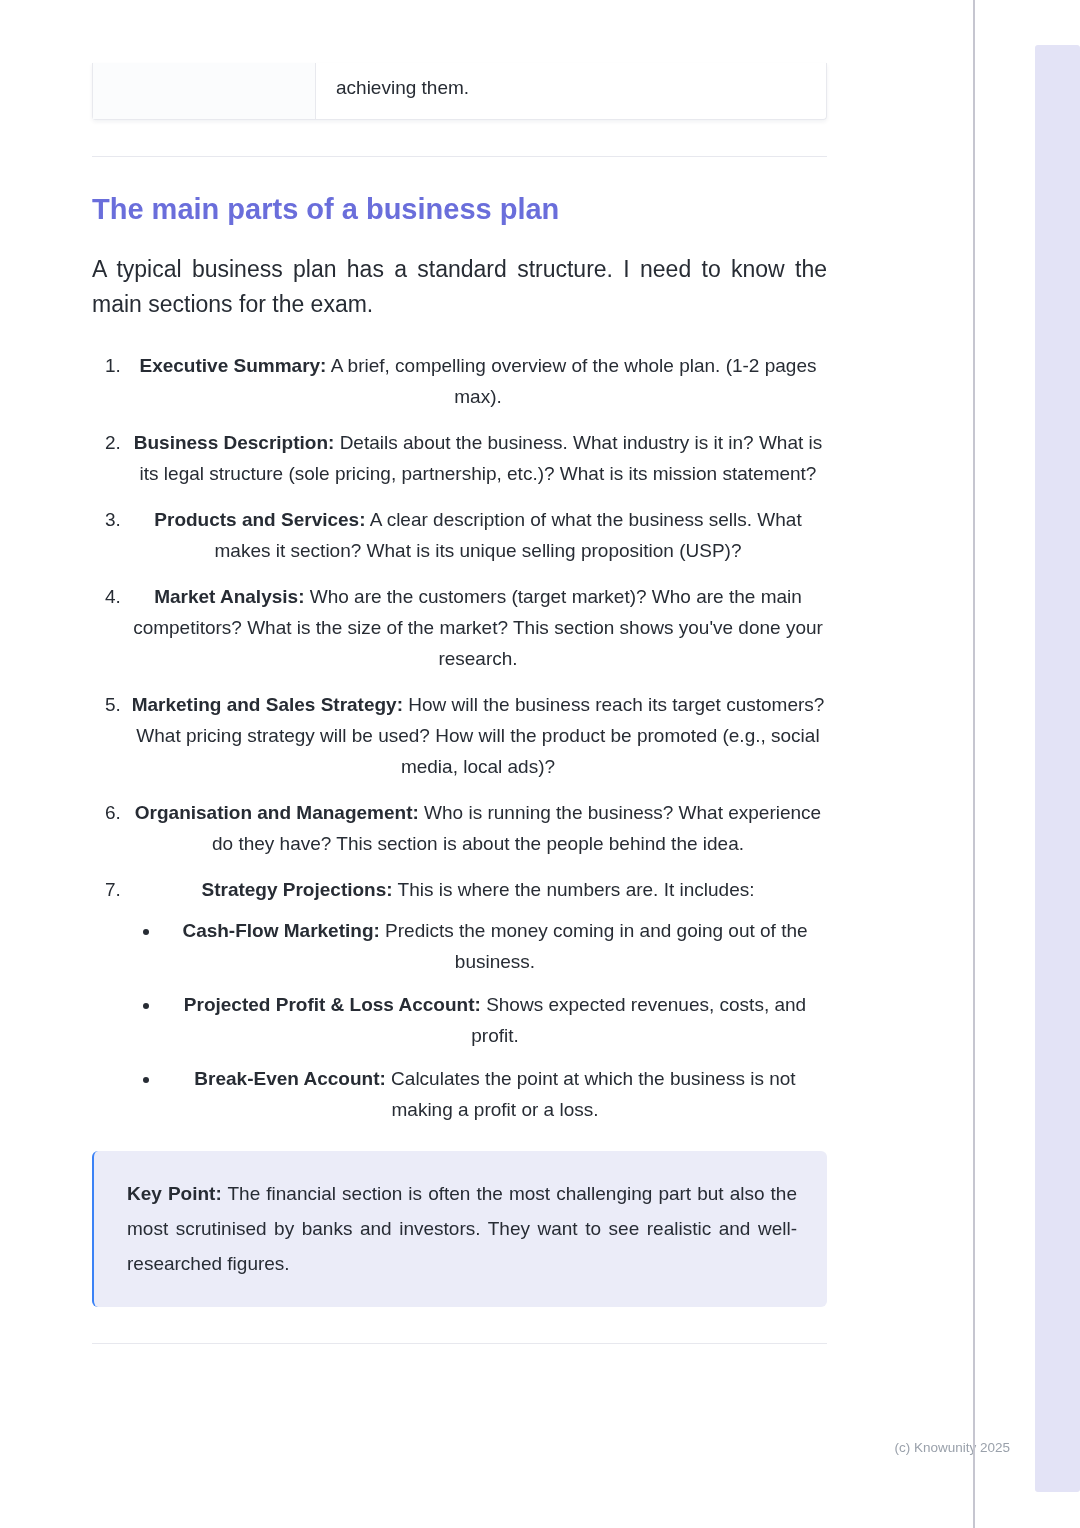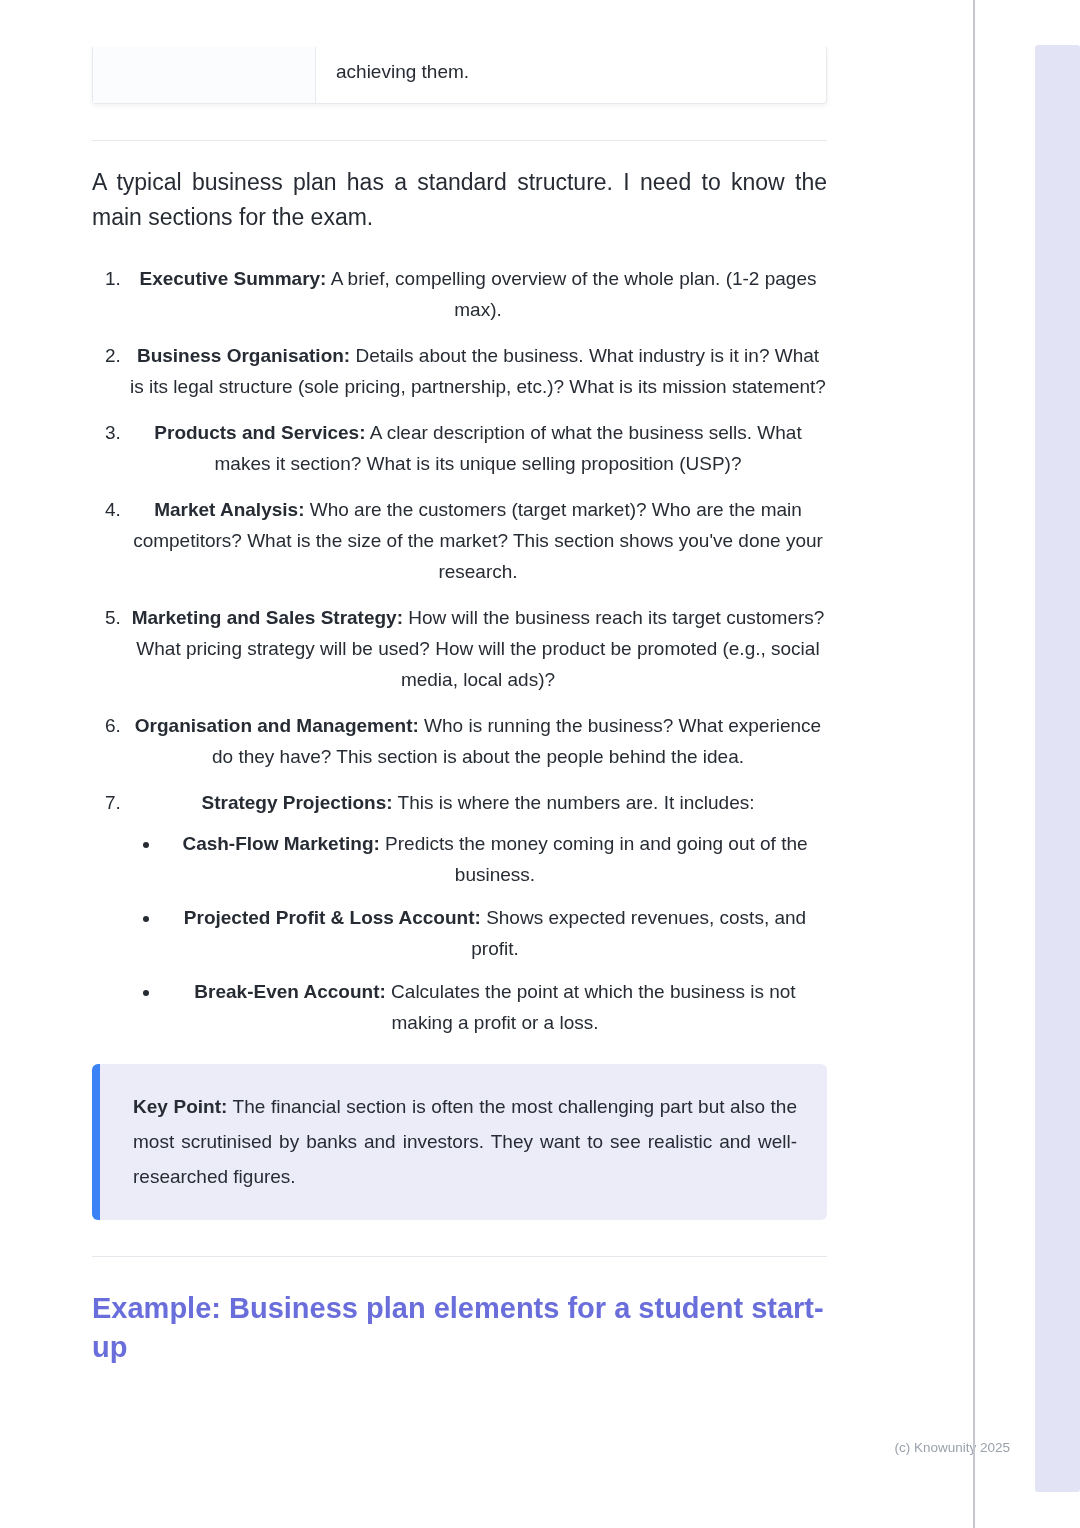--- a/index.html
+++ b/index.html
@@ -11,21 +11,21 @@
     width: 1080px;
     height: 1528px;
     position: relative;
     overflow: hidden;
     font-family: "Liberation Sans", sans-serif;
     color: #272c34;
   }
   .content {
     position: absolute;
     left: 92px;
-    top: 0;
+    top: 16px;
     width: 735px;
   }
   
   .table-fragment {
     display: flex;
     margin-top: 47px;
     border: 1px solid #e8e9ee;
     border-top: none;
     border-radius: 0 0 4px 4px;
     box-shadow: 0 2px 4px rgba(25,30,60,0.06);
@@ -77,21 +77,21 @@
     list-style: disc;
   }
   ul.sub-list > li {
     margin-bottom: 12px;
     padding-left: 2px;
   }
   strong { font-weight: bold; }
   .callout {
     margin-top: 26px;
     background: #ebecf8;
-    border-left: 8px solid #3b82f6;
+    border-left: 2px solid #3b82f6;
     border-radius: 6px;
     padding: 25px 30px 26px 33px;
     font-size: 19px;
     line-height: 35px;
     text-align: justify;
   }
   .callout p { margin: 0; }
   h1.example-title {
     margin: 32px 0 0 0;
     font-size: 29px;
@@ -132,29 +132,30 @@
 
   <div class="table-fragment">
     <div class="cell-left"></div>
     <div class="cell-right">
       <span>achieving them.</span>
     </div>
   </div>
 
   <hr class="divider">
 
+  <h1 class="section-title">The main parts of a business plan</h1>
 
   <p class="intro">A typical business plan has a standard structure. I need to know the main sections for the exam.</p>
 
   <ol class="plan-list">
     <li>
       <strong>Executive Summary:</strong> <span>A brief, compelling overview of the whole plan. (1-2 pages max).</span>
     </li>
     <li>
-      <strong>Business Organisation:</strong> <span>Details about the business. What industry is it in? What is its legal structure (sole pricing, partnership, etc.)? What is its mission statement?</span>
+      <strong>Business Description:</strong> <span>Details about the business. What industry is it in? What is its legal structure (sole pricing, partnership, etc.)? What is its mission statement?</span>
     </li>
     <li>
       <strong>Products and Services:</strong> <span>A clear description of what the business sells. What makes it section? What is its unique selling proposition (USP)?</span>
     </li>
     <li>
       <strong>Market Analysis:</strong> <span>Who are the customers (target market)? Who are the main competitors? What is the size of the market? This section shows you've done your research.</span>
     </li>
     <li>
       <strong>Marketing and Sales Strategy:</strong> <span>How will the business reach its target customers? What pricing strategy will be used? How will the product be promoted (e.g., social media, local ads)?</span>
     </li>
@@ -178,20 +179,19 @@
   </ol>
 
   <div class="callout">
     <p>
       <strong>Key Point:</strong> <span>The financial section is often the most challenging part but also the most scrutinised by banks and investors. They want to see realistic and well-researched figures.</span>
     </p>
   </div>
 
   <hr class="divider">
 
-  <h1 class="example-title">Example: Business plan elements for a student start-up</h1>
 
 </div>
 
 <div class="footer-copyright">(c) Knowunity 2025</div>
 
 <div class="edge-line"></div>
 <div class="scroll-track"></div>
 
 </body></html>

